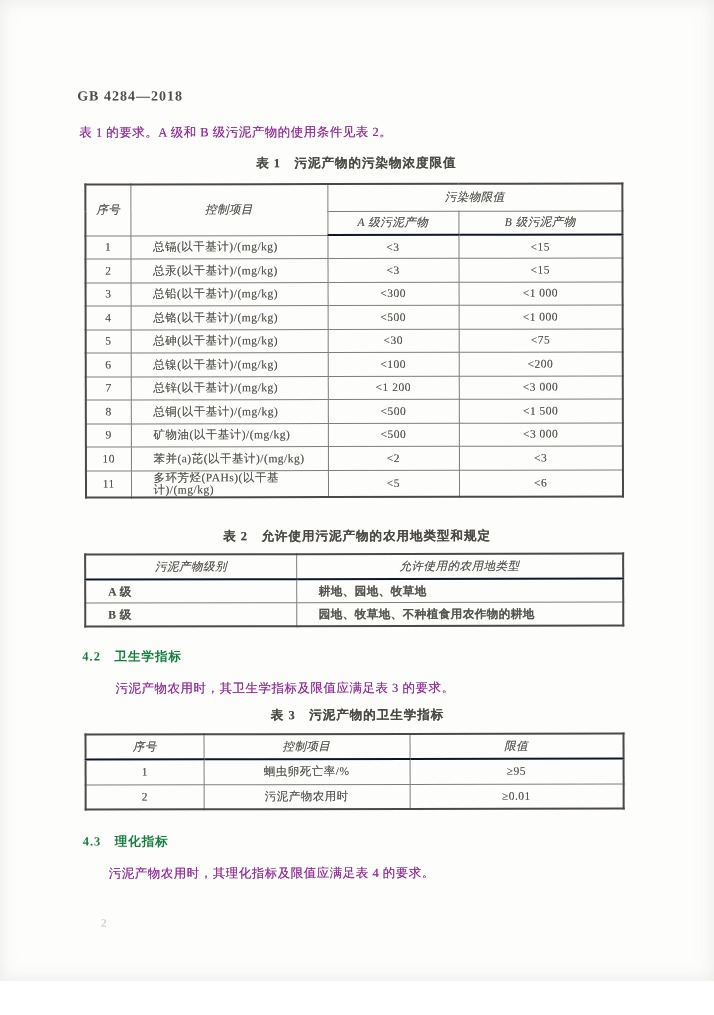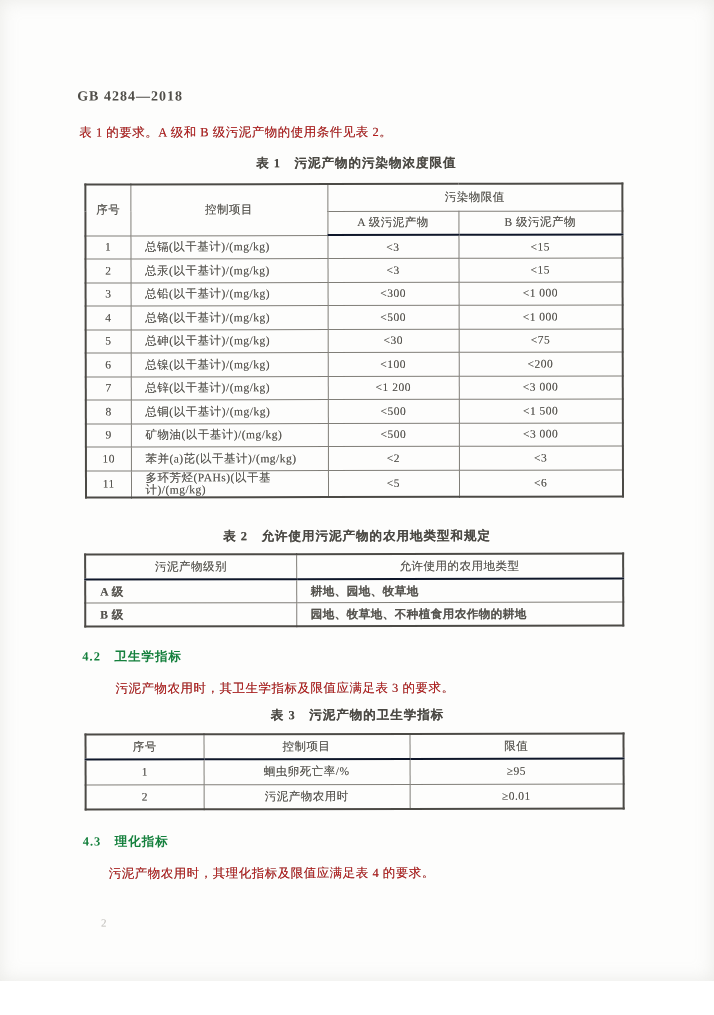--- a/index.html
+++ b/index.html
@@ -27,21 +27,21 @@
     left: 78px; top: 88px;
     font-size: 14px;
     font-weight: bold;
     letter-spacing: 1px;
     color: #504e49;
   }
   .para {
     position: absolute;
     font-size: 12.5px;
     letter-spacing: 0.5px;
-    color: #b91c1c;
+    color: #a21caf;
     text-shadow: 0 0 0.4px rgba(85,83,78,0.7);
   }
   .intro { left: 80px; top: 124px; }
   .caption {
     position: absolute;
     left: 0; width: 714px;
     text-align: center;
     font-weight: bold;
     font-size: 12.5px;
     letter-spacing: 1px;
@@ -66,41 +66,41 @@
 
   table {
     position: absolute;
     border-collapse: collapse;
     table-layout: fixed;
     font-size: 11.5px;
     letter-spacing: 0.5px;
     color: #55534e;
     text-shadow: 0 0 0.4px rgba(85,83,78,0.6);
   }
-  th { font-weight: normal; }
+  th { font-weight: normal; font-style: italic; }
   th, td {
     border: 1px solid #807e78;
     padding: 0 4px;
     text-align: center;
     vertical-align: middle;
     line-height: 1.1;
   }
   .t1 { left: 85px; top: 183px; width: 537px; }
   .t2 { left: 84px; top: 553px; width: 538px; }
   .t3 { left: 84px; top: 733px; width: 538px; }
   table { border: 2px solid #4c4a46; }
   thead tr:last-child th { border-bottom: 2px solid #0f172a; }
   .t1 thead tr:first-child { height: 27px; }
   .t1 thead tr:last-child { height: 24px; }
   .t1 tbody tr { height: 23.5px; }
   .t2 thead tr { height: 25px; }
   .t2 tbody tr { height: 23.5px; font-weight: bold; }
   .t3 thead tr { height: 25px; }
   .t3 tbody tr { height: 25px; }
-  td.item, td.left { text-align: left; padding-left: 14px; }
+  td.item, td.left { text-align: left; padding-left: 22px; }
   .pageno {
     position: absolute;
     left: 100px; top: 916px;
     font-size: 11px;
     color: #bcbab5;
   }
 </style>
 </head>
 <body>
 

